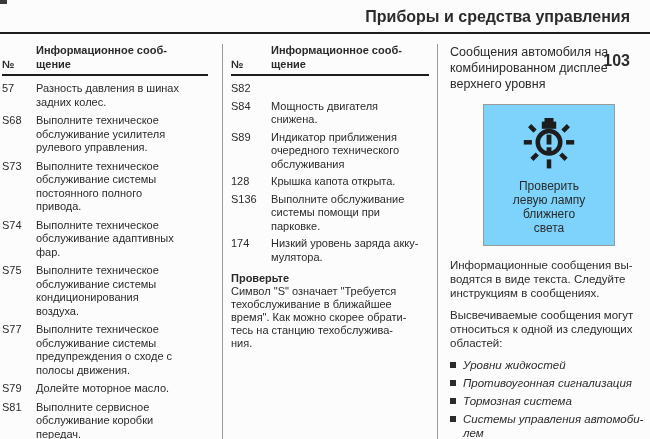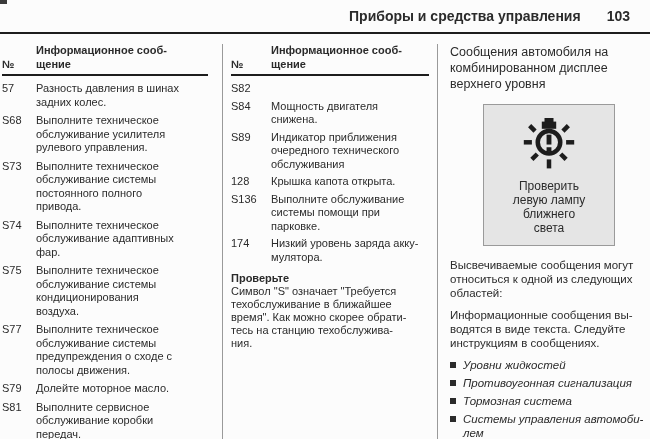--- a/index.html
+++ b/index.html
@@ -3,21 +3,21 @@
 <meta charset="utf-8">
 <style>
   html,body{margin:0;padding:0;background:#e8e8e8;}
   .page{
     position:relative; width:650px; height:439px; overflow:hidden;
     background:#fcfcfc; color:#2b2b2b;
     font-family:"Liberation Sans", sans-serif;
   }
   .corner-mark{position:absolute;left:0;top:0;width:7px;height:4px;background:#3a3a3a;}
   .page-header{position:absolute; top:8px; right:20px; display:flex; align-items:flex-end; gap:26px;
-    font-size:14px; font-weight:bold;}
+    font-size:16px; font-weight:bold;flex-direction:column;}
   .header-rule{position:absolute; left:0; top:32px; width:650px; height:2px; background:#1d1d1d;}
   .divider{position:absolute; top:44px; bottom:0; width:1px; background:#9a9a9a;}
   .divider-1{left:222px;}
   .divider-2{left:437px;}
 
   .col{position:absolute; top:44px; font-size:11px; line-height:13.5px;}
   .col-left{left:2px; width:206px;}
   .col-mid{left:231px; width:198px;}
   .col-right{left:450px; width:198px; font-size:11.5px; line-height:14px;}
 
@@ -34,21 +34,21 @@
   .td-num{flex:0 0 auto;}
   .col-left .td-num{width:34px;}
   .col-mid .td-num{width:40px;}
   .td-msg{white-space:pre-line;}
 
   .note{margin-top:8px; line-height:13px;}
   .note-title{font-weight:bold;}
   .note-text{white-space:pre-line;}
 
   .right-heading{font-weight:normal; font-size:12.5px; line-height:16px; white-space:pre-line;}
-  .display-box{margin:12px auto 0; width:122px; border:1px solid #9a9a9a; background:#e5e5e5;
+  .display-box{margin:12px auto 0; width:122px; border:1px solid #9a9a9a; background:#7dd3fc;
     text-align:center; padding:12px 4px 10px;}
   .display-box .lamp{display:block; margin:0 auto;}
   .box-text{margin-top:6px; font-size:12px; line-height:14px; white-space:pre-line;}
   .para{margin-top:12px; white-space:pre-line;}
   .para + .para{margin-top:8px;}
   .bullets{margin-top:8px;font-style:italic;}
   .bullet-item{display:flex; margin-bottom:4px;}
   .bullet-marker{flex:0 0 auto; width:6px; height:6px; background:#2b2b2b; margin:4px 7px 0 0;}
   .bullet-text{white-space:pre-line;}
 </style>
@@ -192,26 +192,26 @@
           <rect x="27.3" y="18.5" width="5.4" height="11"></rect>
           <rect x="27.3" y="32.5" width="5.4" height="5"></rect>
         </g>
       </svg>
       <div class="box-text">Проверить
 левую лампу
 ближнего
 света</div>
     </div>
 
+    <div class="para">Информационные сообщения вы-
+водятся в виде текста. Следуйте
+инструкциям в сообщениях.</div>
     <div class="para">Высвечиваемые сообщения могут
 относиться к одной из следующих
 областей:</div>
-    <div class="para">Информационные сообщения вы-
-водятся в виде текста. Следуйте
-инструкциям в сообщениях.</div>
 
     <div class="bullets">
       <div class="bullet-item">
         <span class="bullet-marker"></span>
         <span class="bullet-text">Уровни жидкостей</span>
       </div>
       <div class="bullet-item">
         <span class="bullet-marker"></span>
         <span class="bullet-text">Противоугонная сигнализация</span>
       </div>

